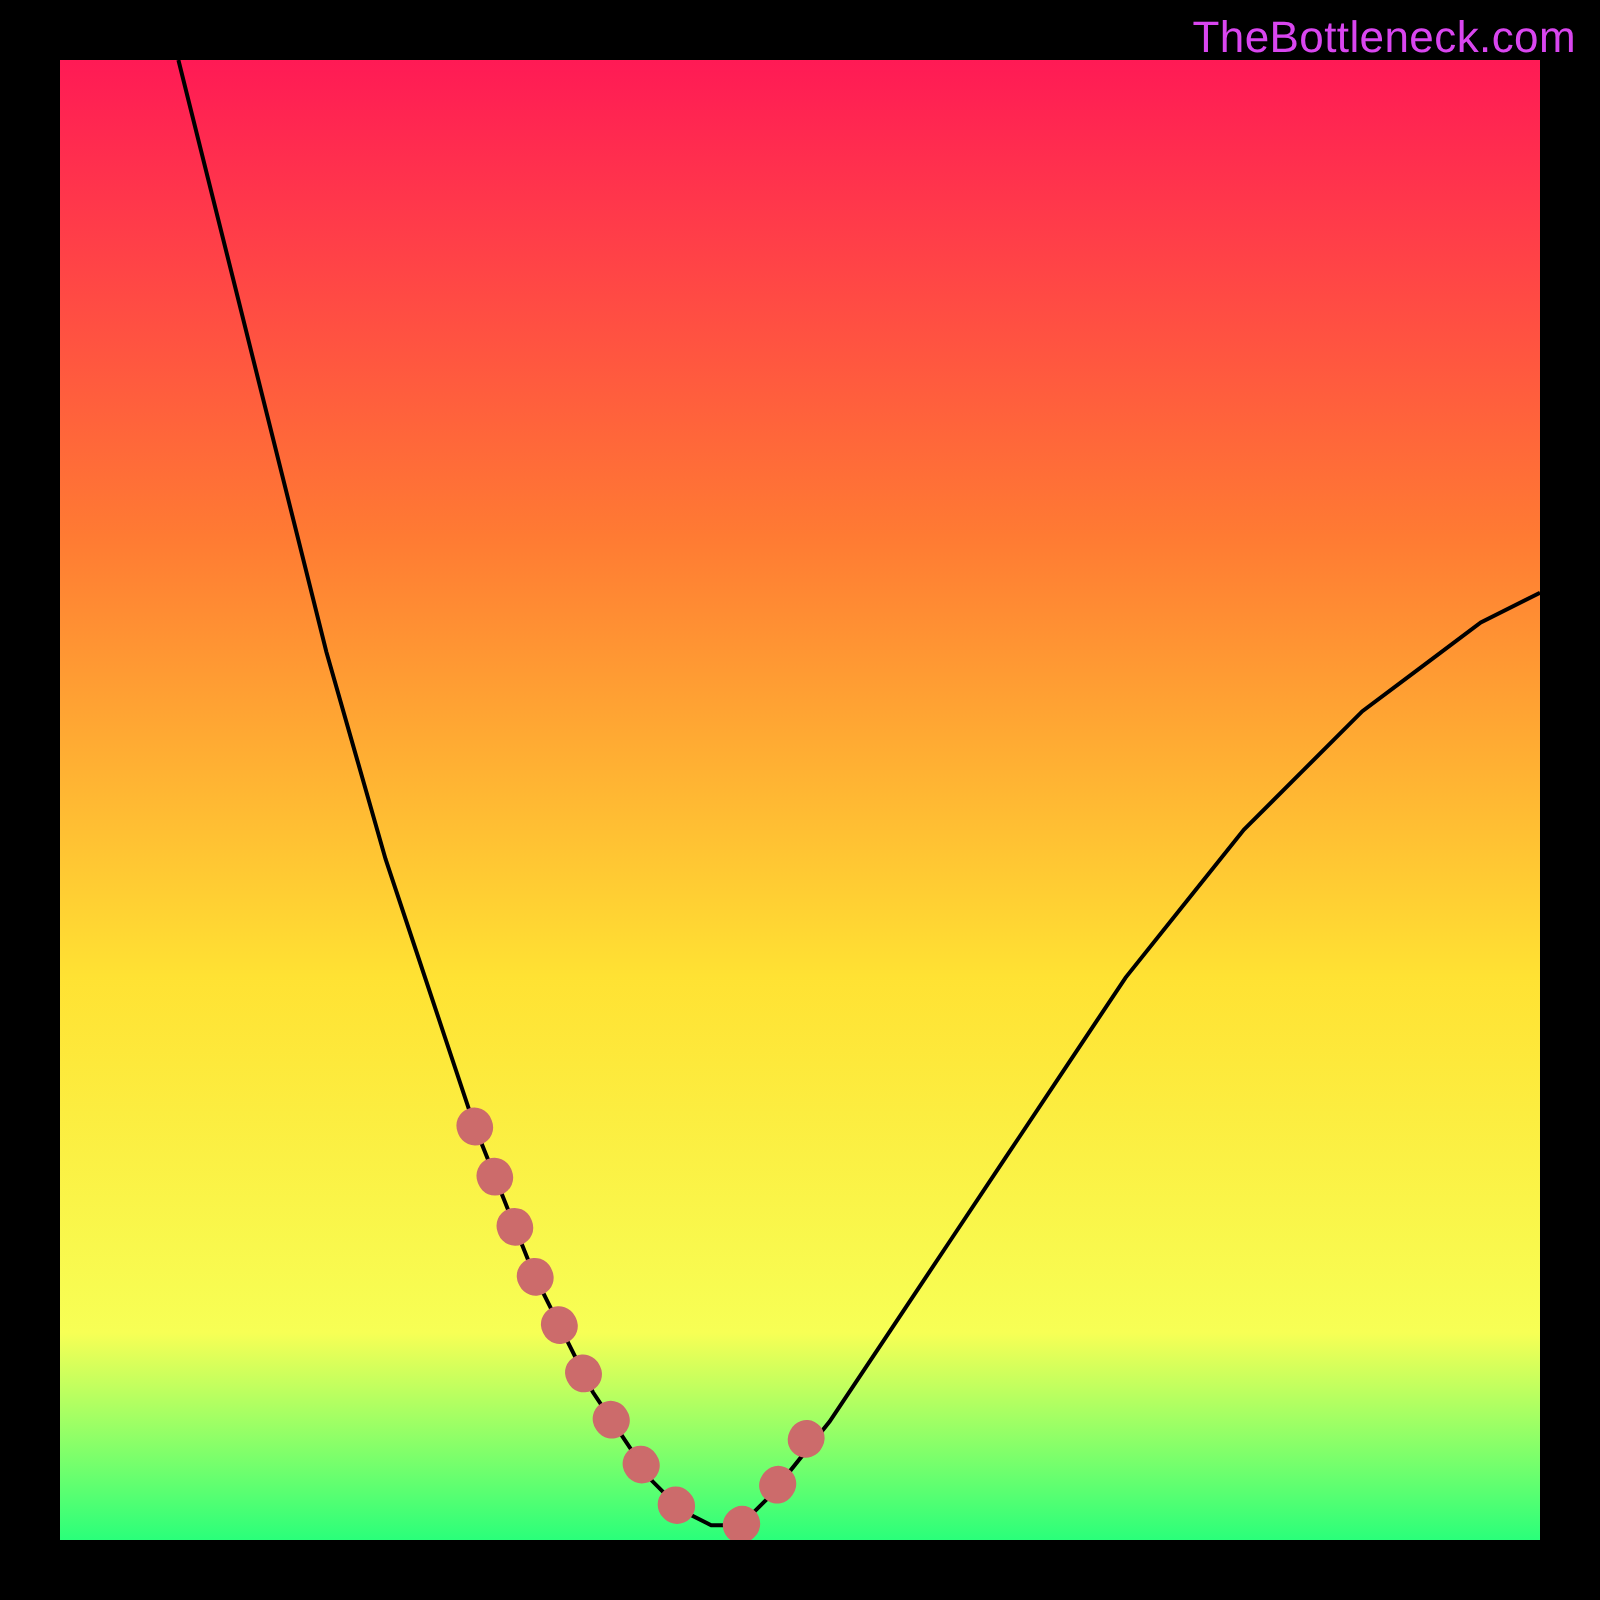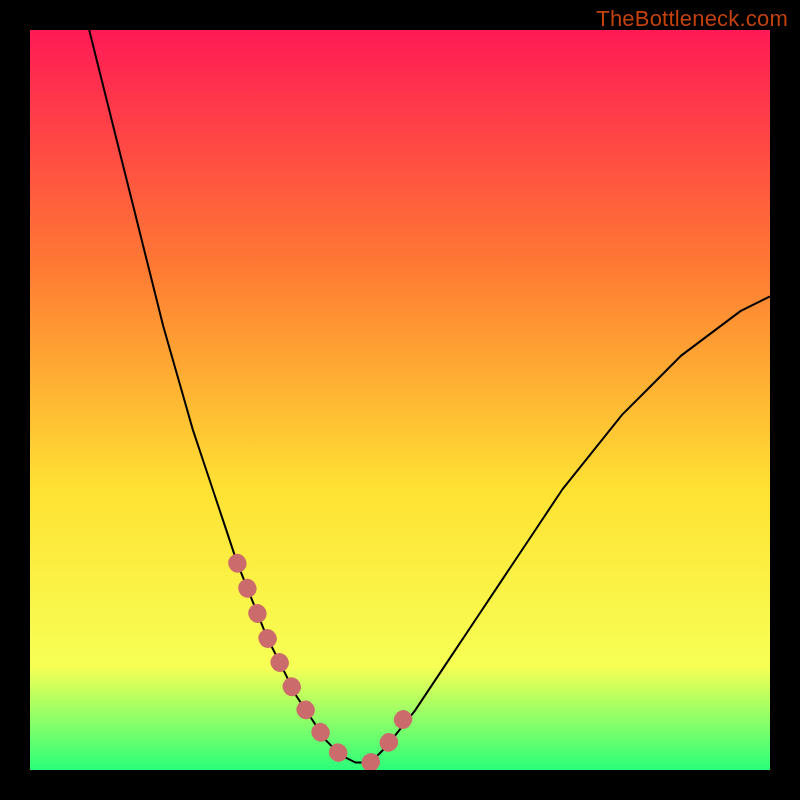--- a/index.html
+++ b/index.html
@@ -8,21 +8,21 @@
     width: 800px;
     height: 800px;
     background: #000;
     position: relative;
     font-family: Arial, Helvetica, sans-serif;
   }
   .watermark {
     position: absolute;
     top: 6px;
     right: 12px;
-    color: #c2410c;
+    color: #d946ef;
     font-size: 22px;
     font-weight: 500;
     letter-spacing: 0.2px;
     z-index: 10;
   }
   .plot-area {
     position: absolute;
     left: 30px;
     top: 30px;
     width: 740px;

